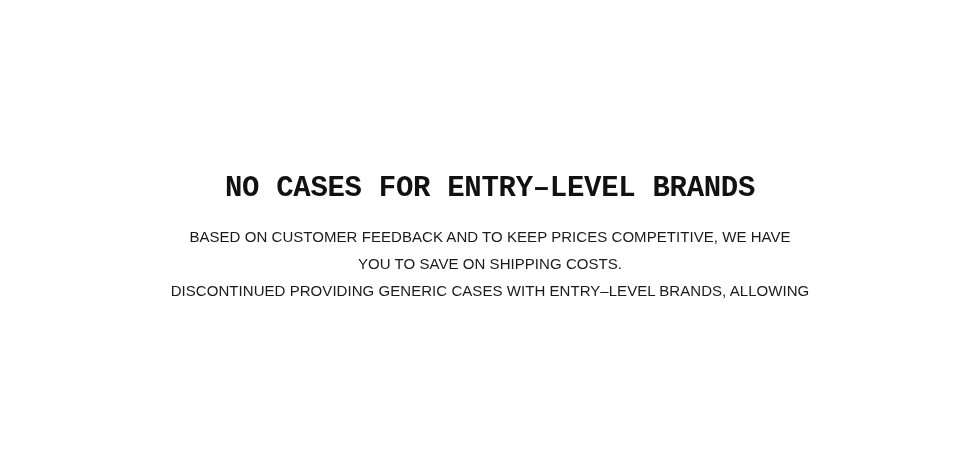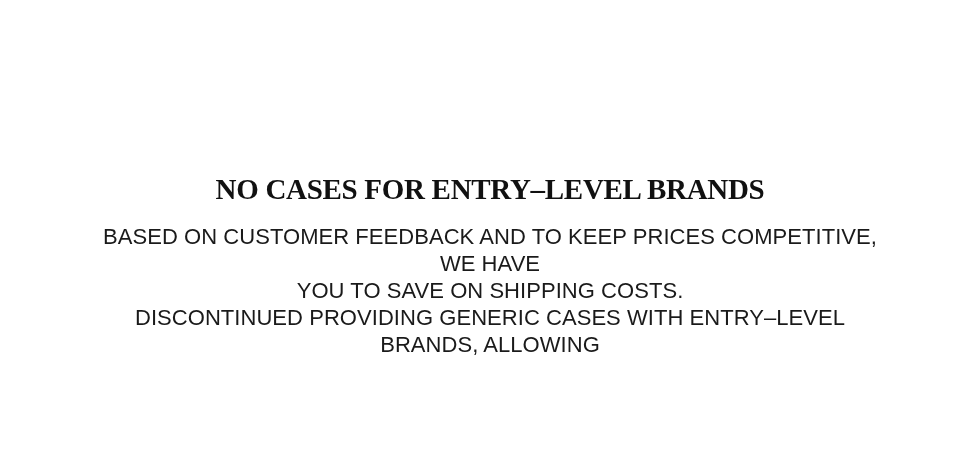--- a/index.html
+++ b/index.html
@@ -26,39 +26,39 @@
     flex-direction: column;
     align-items: center;
   }
 
   .banner-heading {
     position: absolute;
     top: 150px;
     left: 0;
     width: 980px;
     text-align: center;
-    font-family: Liberation Serif, serif;
+    font-family: Liberation Mono, monospace;
     font-size: 29px;
     font-weight: 700;
     line-height: 40px;
     letter-spacing: -0.3px;
     color: #111111;
     text-transform: uppercase;
     white-space: nowrap;
     -webkit-font-smoothing: antialiased;
   }
 
   .banner-body {
     position: absolute;
     top: 223px;
     left: 95px;
     width: 790px;
     text-align: center;
     font-family: "Liberation Sans", sans-serif;
-    font-size: 22px;
+    font-size: 15px;
     font-weight: 400;
     line-height: 27px;
     letter-spacing: 0.05px;
     color: #1a1a1a;
     text-transform: uppercase;
     -webkit-font-smoothing: antialiased;
   }
 
   .banner-body .body-line {
     display: block;

